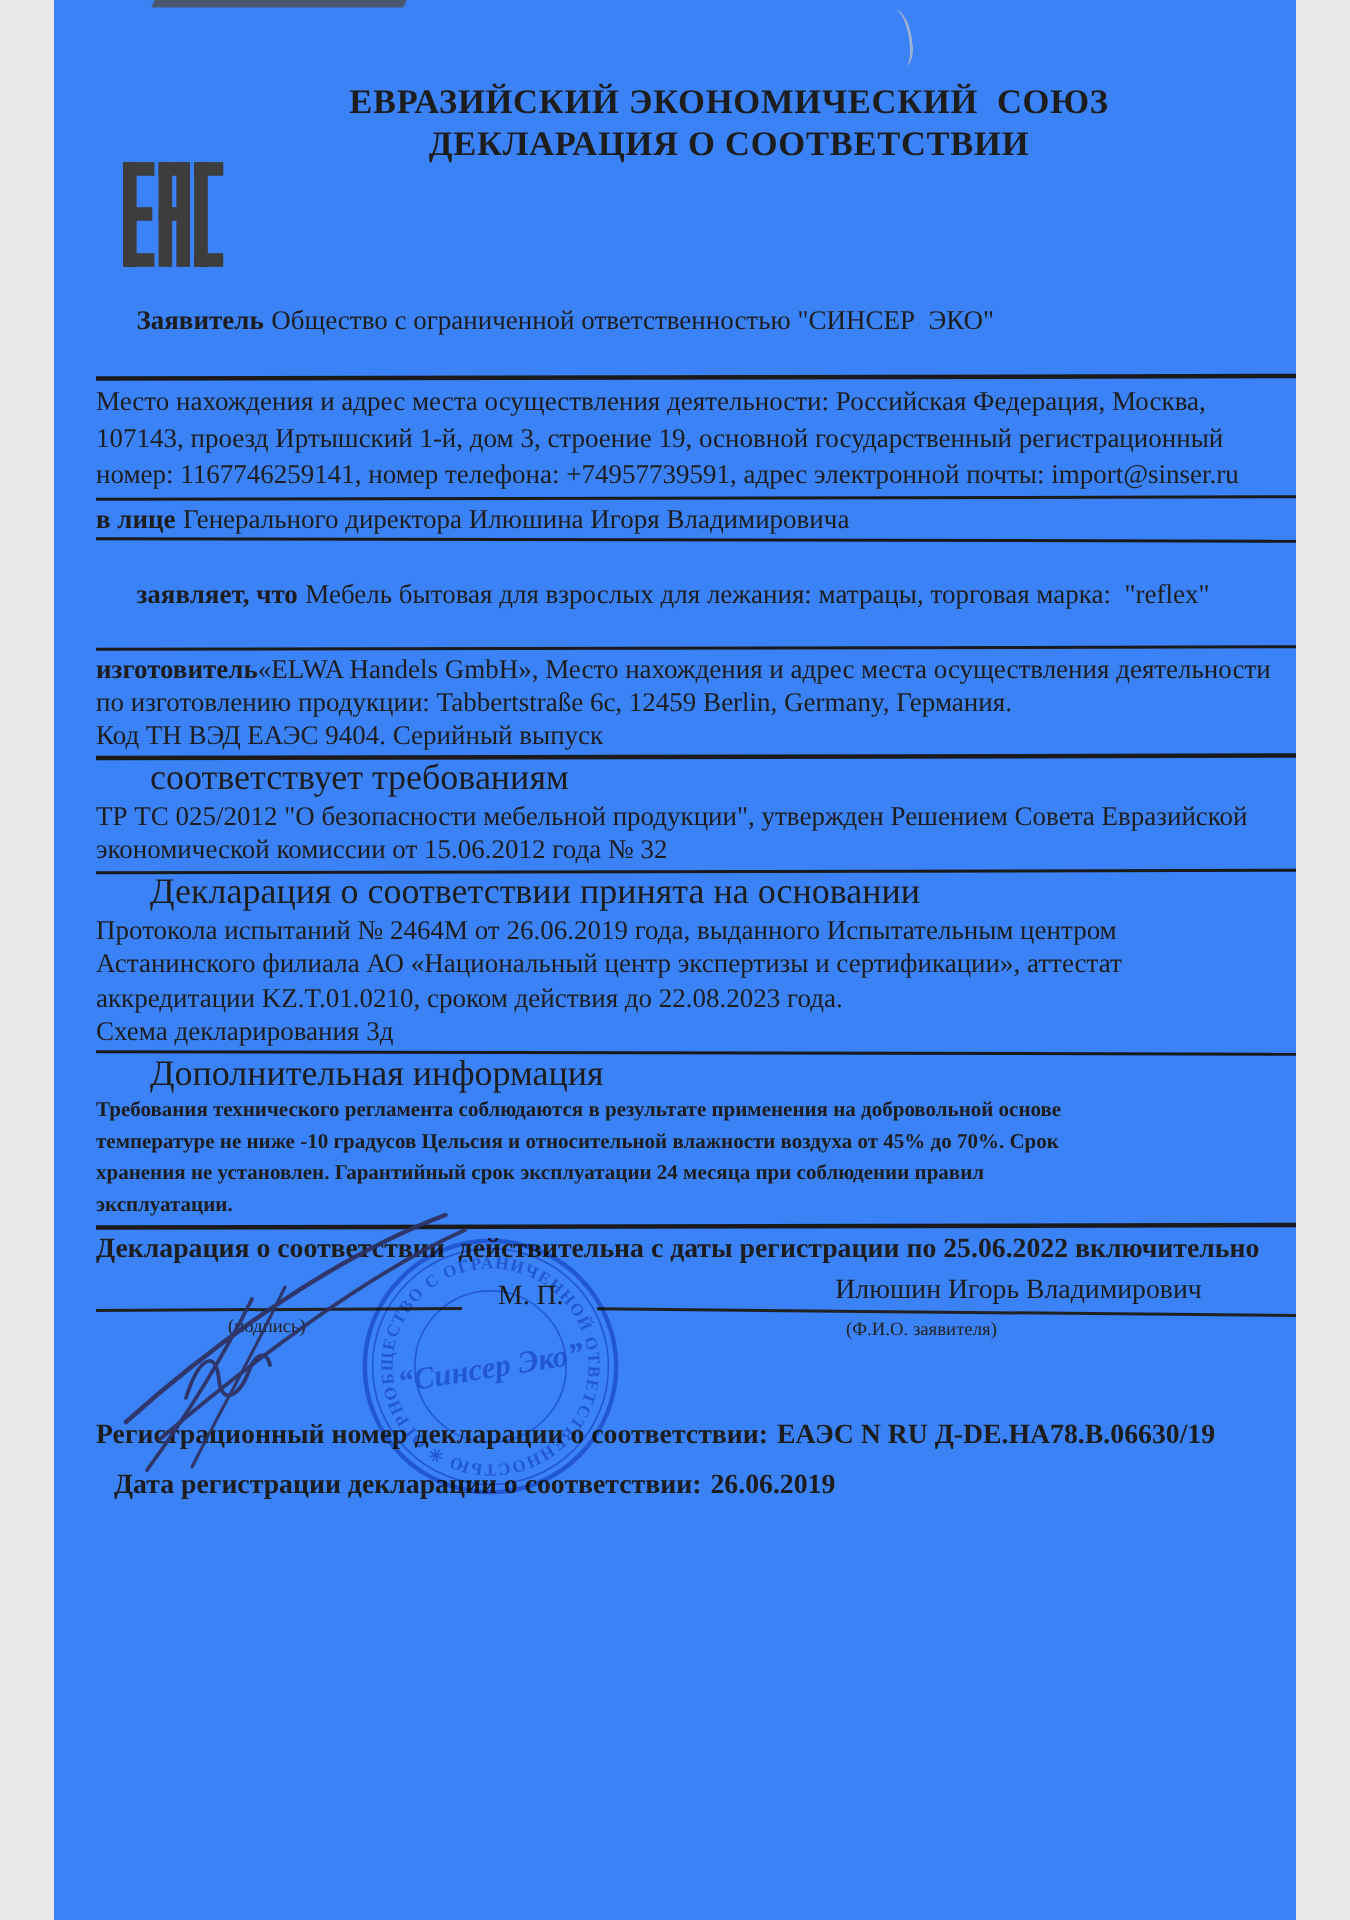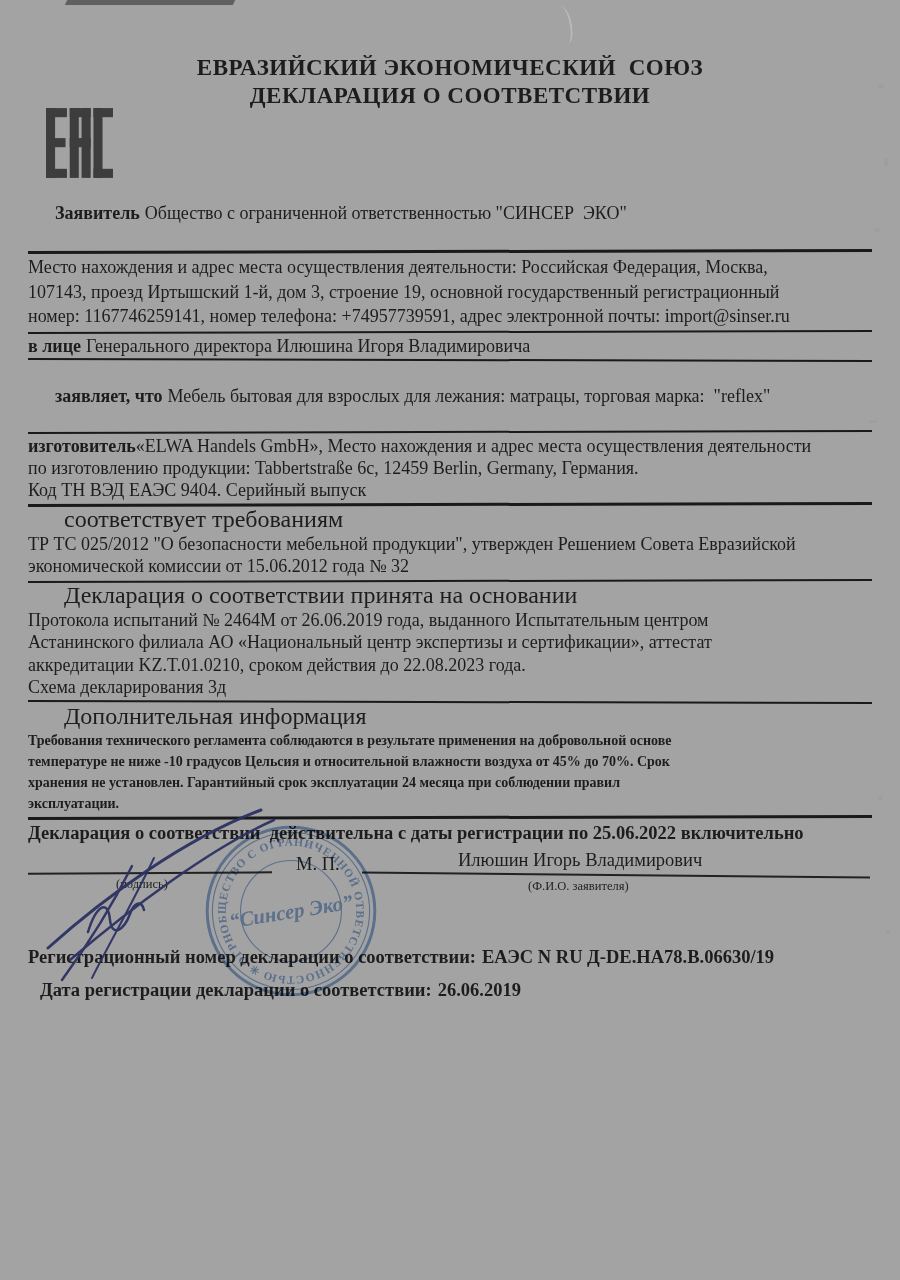--- a/index.html
+++ b/index.html
@@ -1,16 +1,16 @@
 <!DOCTYPE html>
 <html><head>
 <meta charset="utf-8">
 <style>
   html,body{margin:0;padding:0;background:#e9e9e9;}
-  .page{position:relative;width:900px;height:1280px;margin:0 auto;background:#a3a3a3;
+  .page{position:relative;width:828px;height:1280px;margin:0 auto;background:#3b82f6;
         font-family:"Liberation Serif","DejaVu Serif",serif;color:#1d1d1d;overflow:hidden;}
   .content{position:absolute;left:28px;top:0;width:844px;}
   .doc-title{margin-top:54px;text-align:center;font-weight:bold;font-size:23px;line-height:28px;letter-spacing:.5px;}
   .prewrap{white-space:pre-wrap;}
   .nowrap{white-space:nowrap;}
   .row{font-size:18px;line-height:22px;}
   .row b{margin-right:5px;margin-top:14px;}
   .para{font-size:18px;line-height:22px;}
   .para.lh25 div{line-height:24.5px;}
   .para.lh21{font-size:14px;font-weight:bold;}
@@ -23,21 +23,21 @@
   .m4{margin-top:4px;} .m2{margin-top:2px;} .m3{margin-top:3px;}
   .mt70{margin-top:70px;}
   .eac{position:absolute;left:46px;top:108px;width:67px;height:70px;}
   .validity{font-size:18.5px;font-weight:bold;line-height:22px;margin-top:3px;}
   .sig-area{position:relative;height:96px;margin-top:2px;}
   .sig-svg{position:absolute;left:8px;top:-46px;width:300px;height:185px;z-index:3;}
   .line-left{position:absolute;left:0;top:26px;width:244px;height:2px;background:#222;z-index:2;transform:rotate(-0.3deg);}
   .cap-sign{position:absolute;left:88px;top:31px;font-size:12.5px;color:#222;}
   .mp{position:absolute;left:268px;top:8px;font-size:18.5px;}
   .line-right{position:absolute;left:334px;top:28px;width:508px;height:2px;background:#222;transform:rotate(0.55deg);}
-  .fio{position:absolute;left:430px;top:4px;width:370px;text-align:left;font-size:18.5px;}
+  .fio{position:absolute;left:430px;top:4px;width:370px;text-align:center;font-size:18.5px;}
   .cap-fio{position:absolute;left:500px;top:33px;width:220px;text-align:left;font-size:12.5px;color:#222;}
   .stamp{position:absolute;left:174px;top:-24px;width:178px;height:178px;z-index:4;opacity:.85;mix-blend-mode:multiply;}
   .footer-row{font-size:18.5px;font-weight:bold;line-height:22px;}
   .footer-row b{margin-right:6px;}
   .f1{margin-top:4px;} .f2{margin-top:11px;margin-left:12px;}
   
   .smudge{position:absolute;left:66px;top:0;width:168px;height:5px;background:#4f4f4f;opacity:.8;transform:skewX(-25deg);}
   .curve-mark{position:absolute;left:556px;top:6px;width:14px;height:38px;border-right:2px solid #c4c4c4;
               border-radius:0 100% 60% 0/0 100% 60% 0;transform:rotate(-6deg);opacity:.7;}
   .speck{position:absolute;background:#9a9a9a;opacity:.45;border-radius:50%;}

